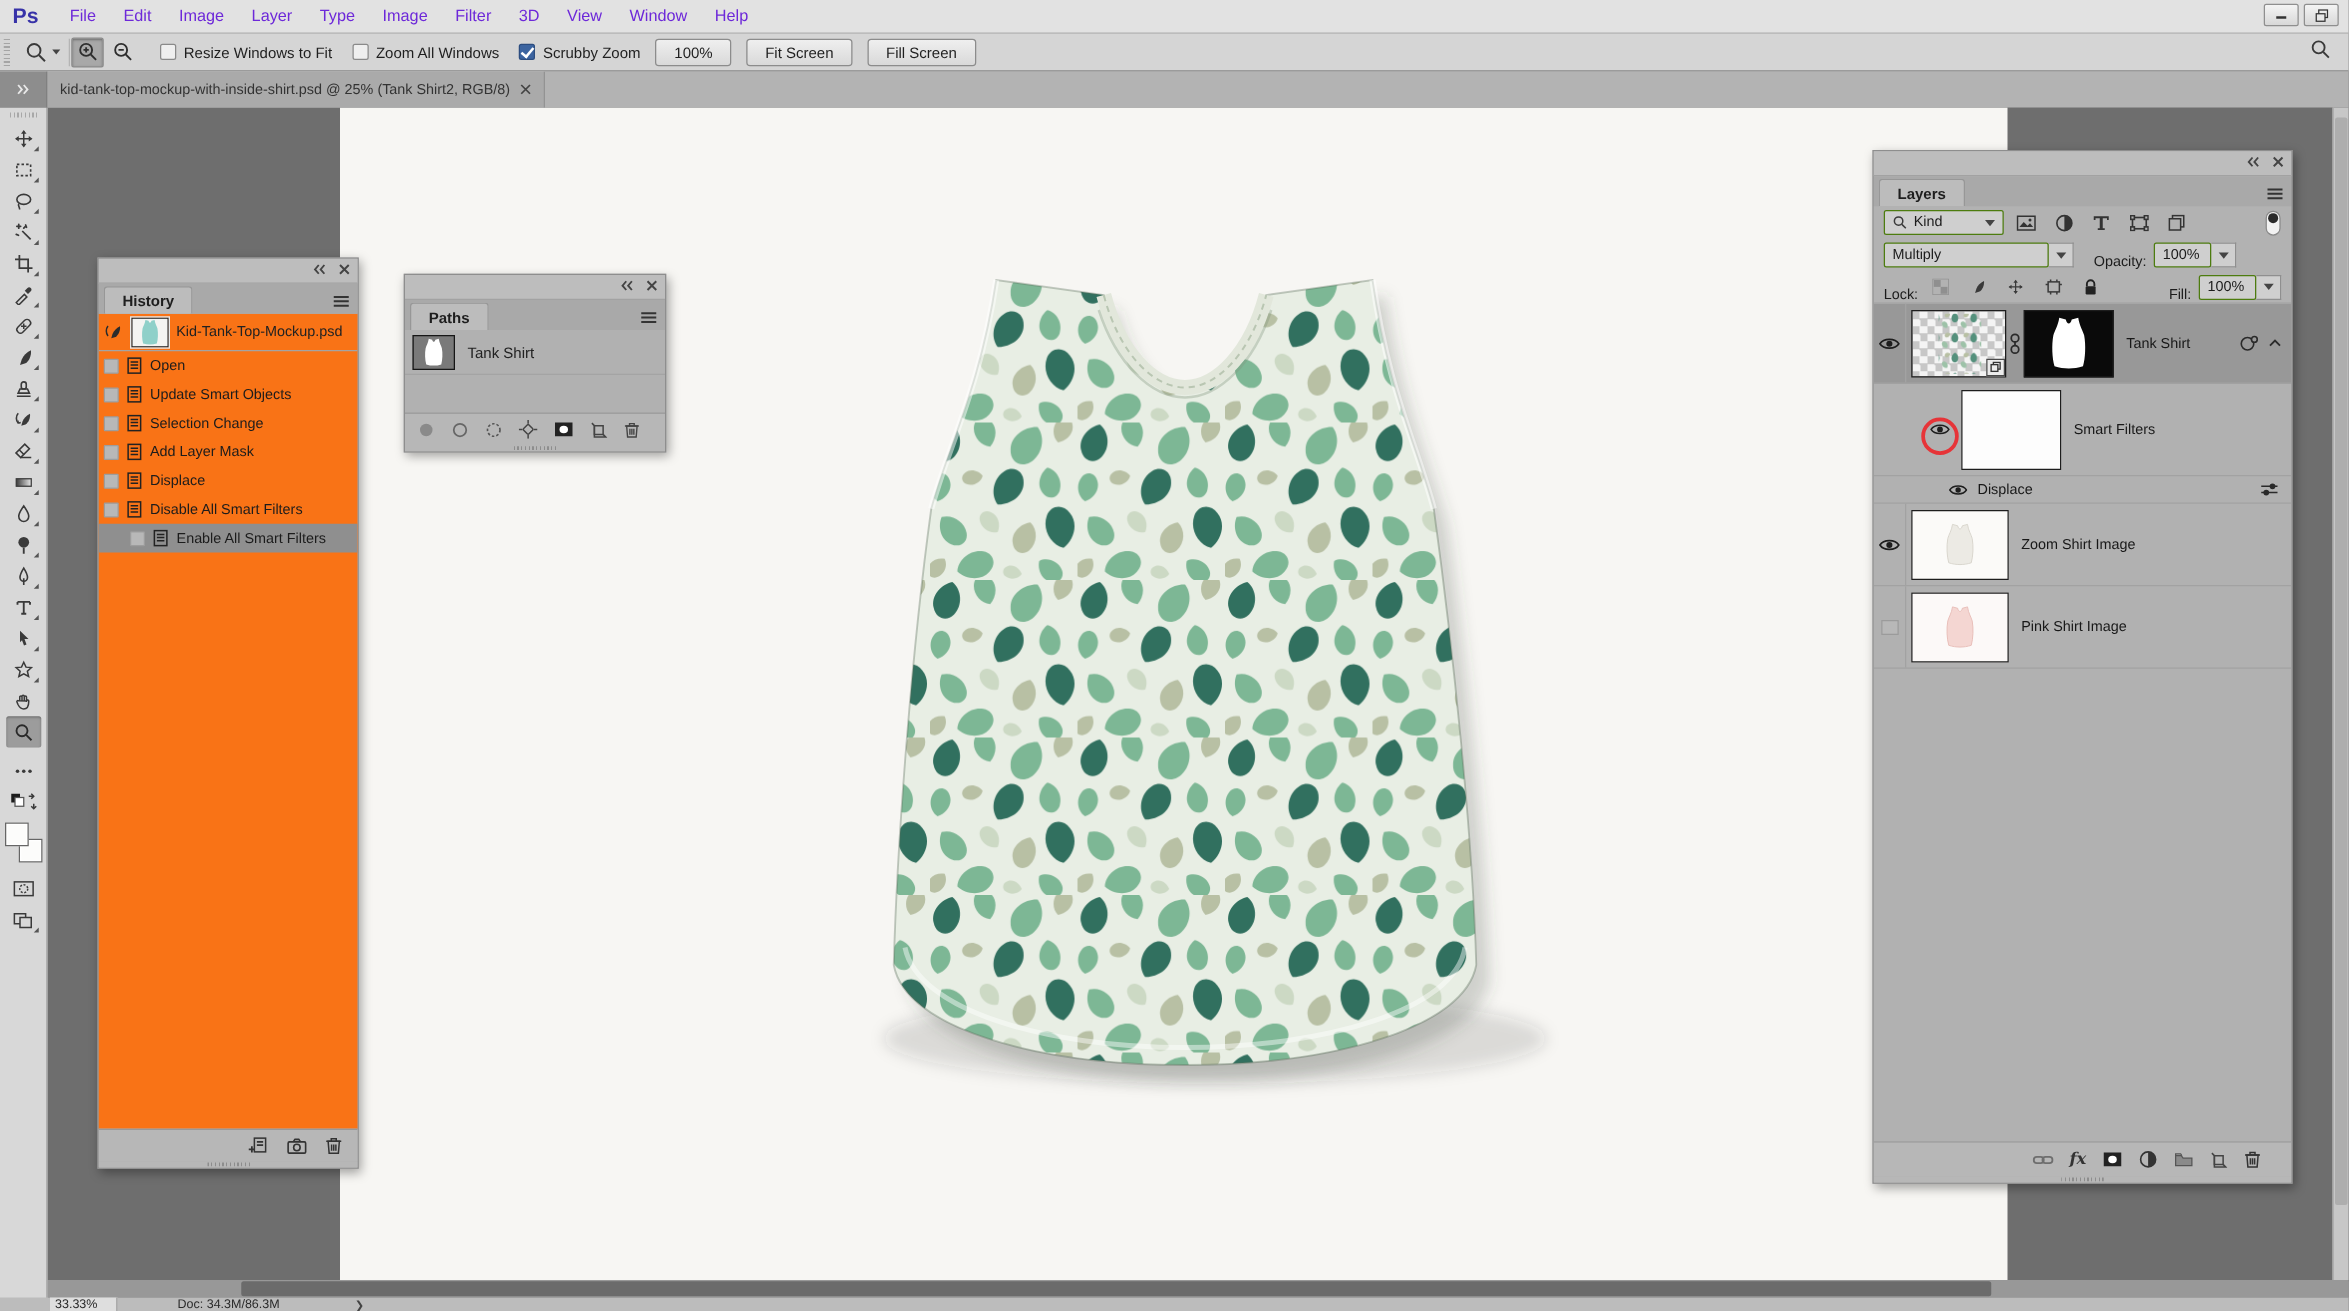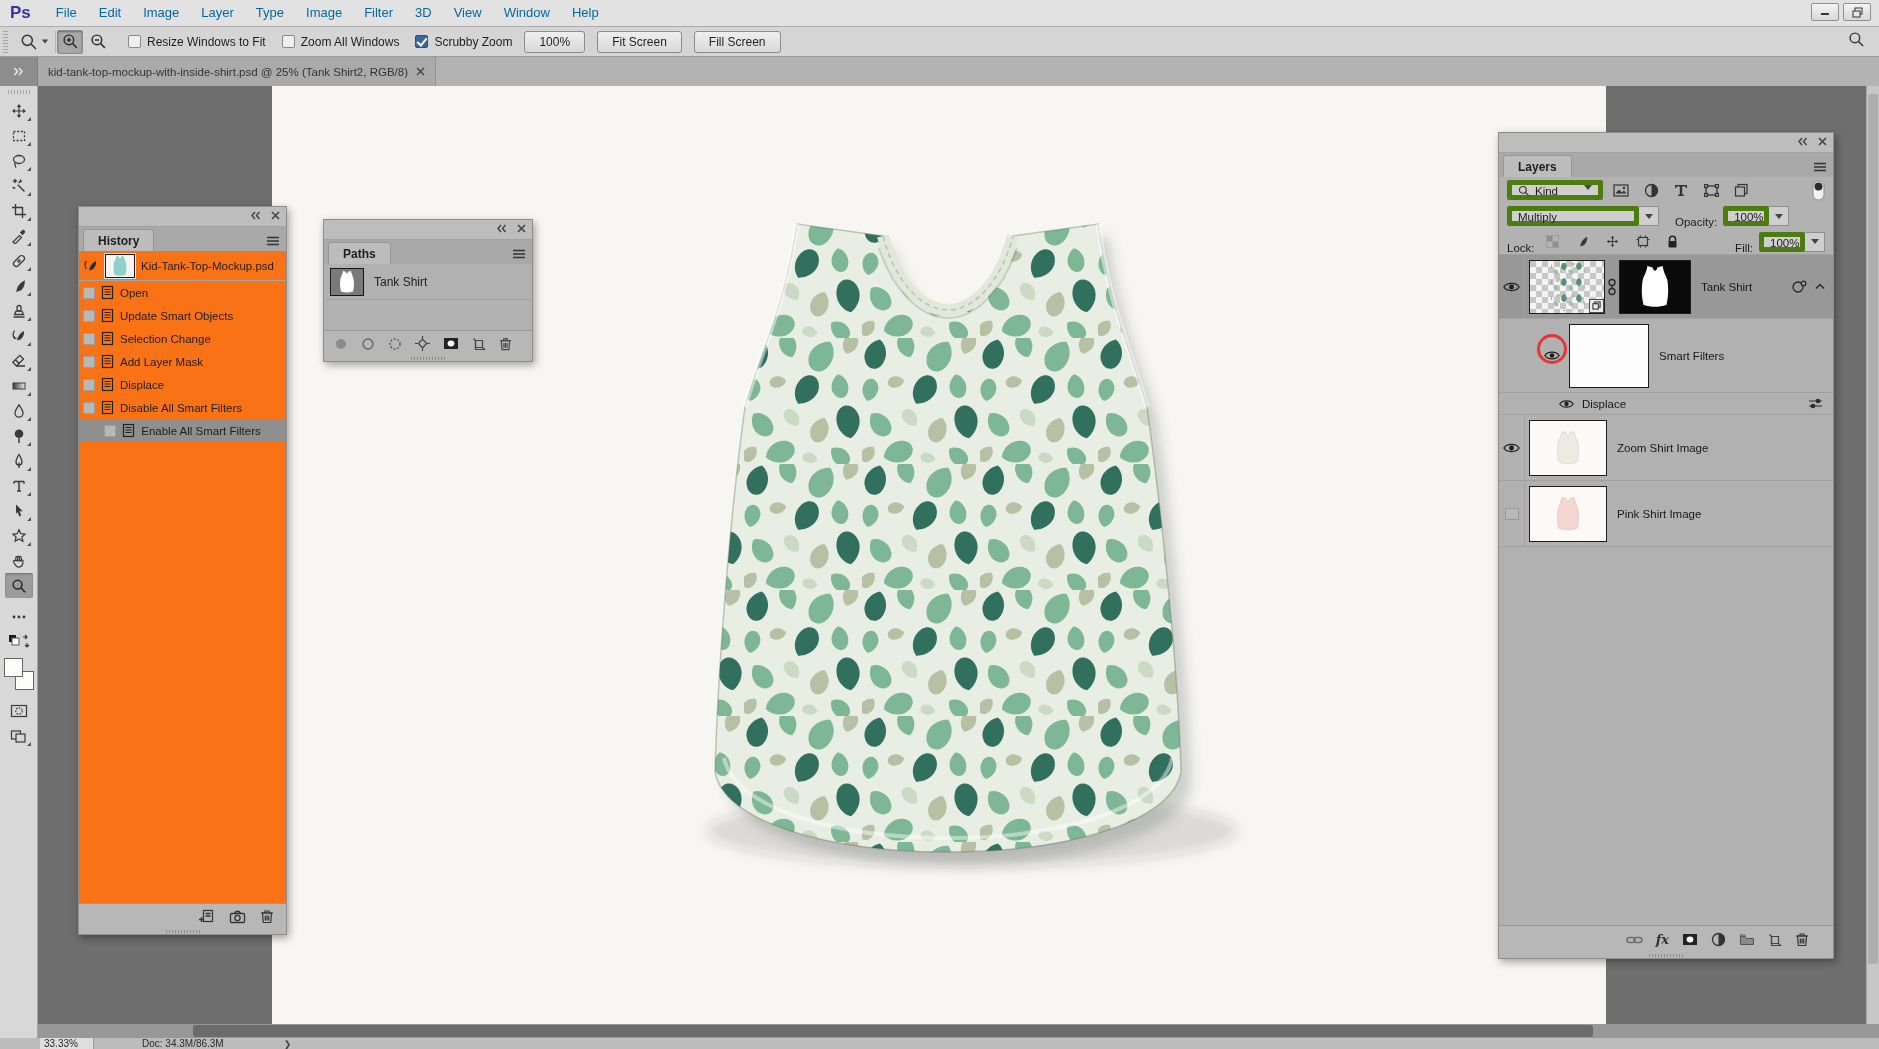--- a/index.html
+++ b/index.html
@@ -4,21 +4,21 @@
 <style>
   * { margin:0; padding:0; box-sizing:border-box; }
   html,body { width:1879px; height:1049px; overflow:hidden; }
   body { position:relative; font-family:"Liberation Sans",sans-serif; background:#6e6e6e; color:#222; font-size:12px; -webkit-font-smoothing:antialiased; }
   .abs { position:absolute; }
   svg { display:block; }
 
   
   #menubar { left:0; top:0; width:1879px; height:27px; background:#e2e2e2; border-bottom:1px solid #adadad; display:flex; align-items:center; z-index:10; }
   #ps-logo { font-weight:bold; font-size:17px; color:#3732a8; padding:0 14px 0 10px; letter-spacing:0; }
-  .menu-item { padding:0 11px; font-size:13px; color:#0369a1; line-height:26px; cursor:default; }
+  .menu-item { padding:0 11px; font-size:13px; color:#6d28d9; line-height:26px; cursor:default; }
   #win-controls { position:absolute; right:8px; top:3px; display:flex; gap:4px; }
   .win-btn { width:28px; height:18px; background:linear-gradient(#f4f4f4,#d8d8d8); border:1px solid #8f8f8f; border-radius:2px; display:flex; align-items:center; justify-content:center; }
 
   
   #optionsbar { left:0; top:27px; width:1879px; height:30px; background:#d5d5d5; border-bottom:1px solid #9b9b9b; display:flex; align-items:center; z-index:10; }
   .vgrip { width:5px; height:22px; margin:0 6px 0 3px; background:repeating-linear-gradient(0deg,#a5a5a5 0 1px,transparent 1px 3px); }
   .opt-tool { display:flex; align-items:center; gap:3px; padding:2px 6px; border-right:1px solid #b4b4b4; }
   .opt-btn { width:26px; height:24px; display:flex; align-items:center; justify-content:center; border-radius:2px; margin:0 1px; }
   .opt-btn.pressed { background:#a8a8a8; box-shadow:inset 0 1px 2px rgba(0,0,0,.35); border:1px solid #8a8a8a; }
   .chk-row { display:flex; align-items:center; gap:6px; margin-left:16px; }
@@ -85,23 +85,23 @@
   #history-footer { justify-content:flex-end; gap:14px; padding-right:12px; }
 
   
   #paths-panel { left:323px; top:219px; width:210px; height:143px; display:flex; flex-direction:column; }
   #paths-list { flex:1; background:#b1b1b1; }
   .path-row { height:36px; display:flex; align-items:center; gap:10px; padding:3px 6px; border-bottom:1px solid #a4a4a4; font-size:12px; }
   .path-thumb { width:34px; height:28px; background:#7a7a7a; border:1px solid #161616; display:flex; align-items:center; justify-content:center; }
   #paths-footer { gap:13px; padding-left:10px; }
 
   
-  #layers-panel { left:1498px; top:132px; width:336px; height:827px; display:flex; flex-direction:column; }
+  #layers-panel { left:1498px; top:120px; width:336px; height:827px; display:flex; flex-direction:column; }
   .lp-row { height:26px; display:flex; align-items:center; padding:0 8px; gap:6px; background:#b2b2b2; }
-  .dd { background:#cfcfcf; border:5px solid #4d7c0f; border-radius:2px; height:20px; display:flex; align-items:flex-start; padding:0 6px; gap:5px; font-size:11.5px; color:#1c1c1c; position:relative; }
+  .dd { background:#cfcfcf; border:1px solid #4d7c0f; border-radius:2px; height:20px; display:flex; align-items:center; padding:0 6px; gap:5px; font-size:11.5px; color:#1c1c1c; position:relative; }
   .caret { width:0; height:0; border-left:4px solid transparent; border-right:4px solid transparent; border-top:5px solid #444; }
   .dd-btn { width:20px; height:20px; background:#cfcfcf; border:1px solid #8f8f8f; border-left:none; display:flex; align-items:center; justify-content:center; }
   .filter-ico { width:24px; height:20px; display:flex; align-items:center; justify-content:center; }
   .lbl { font-size:11.5px; color:#1c1c1c;margin-top:12px; }
   #layers-list { flex:1; background:#b1b1b1; overflow:hidden; position:relative; }
   .layer-row { position:relative; border-bottom:1px solid #a2a2a2; display:flex; align-items:center; }
   .eye-col { width:26px; align-self:stretch; border-right:1px solid #a2a2a2; display:flex; align-items:center; justify-content:center; flex:none; }
   .eye-empty { width:14px; height:12px; border:1px solid #9b9b9b; background:#b8b8b8; }
   .layer-label { font-size:11.5px; color:#181818; }
   .thumb { border:1px solid #1d1d1d; background:#fff; flex:none; position:relative; }

